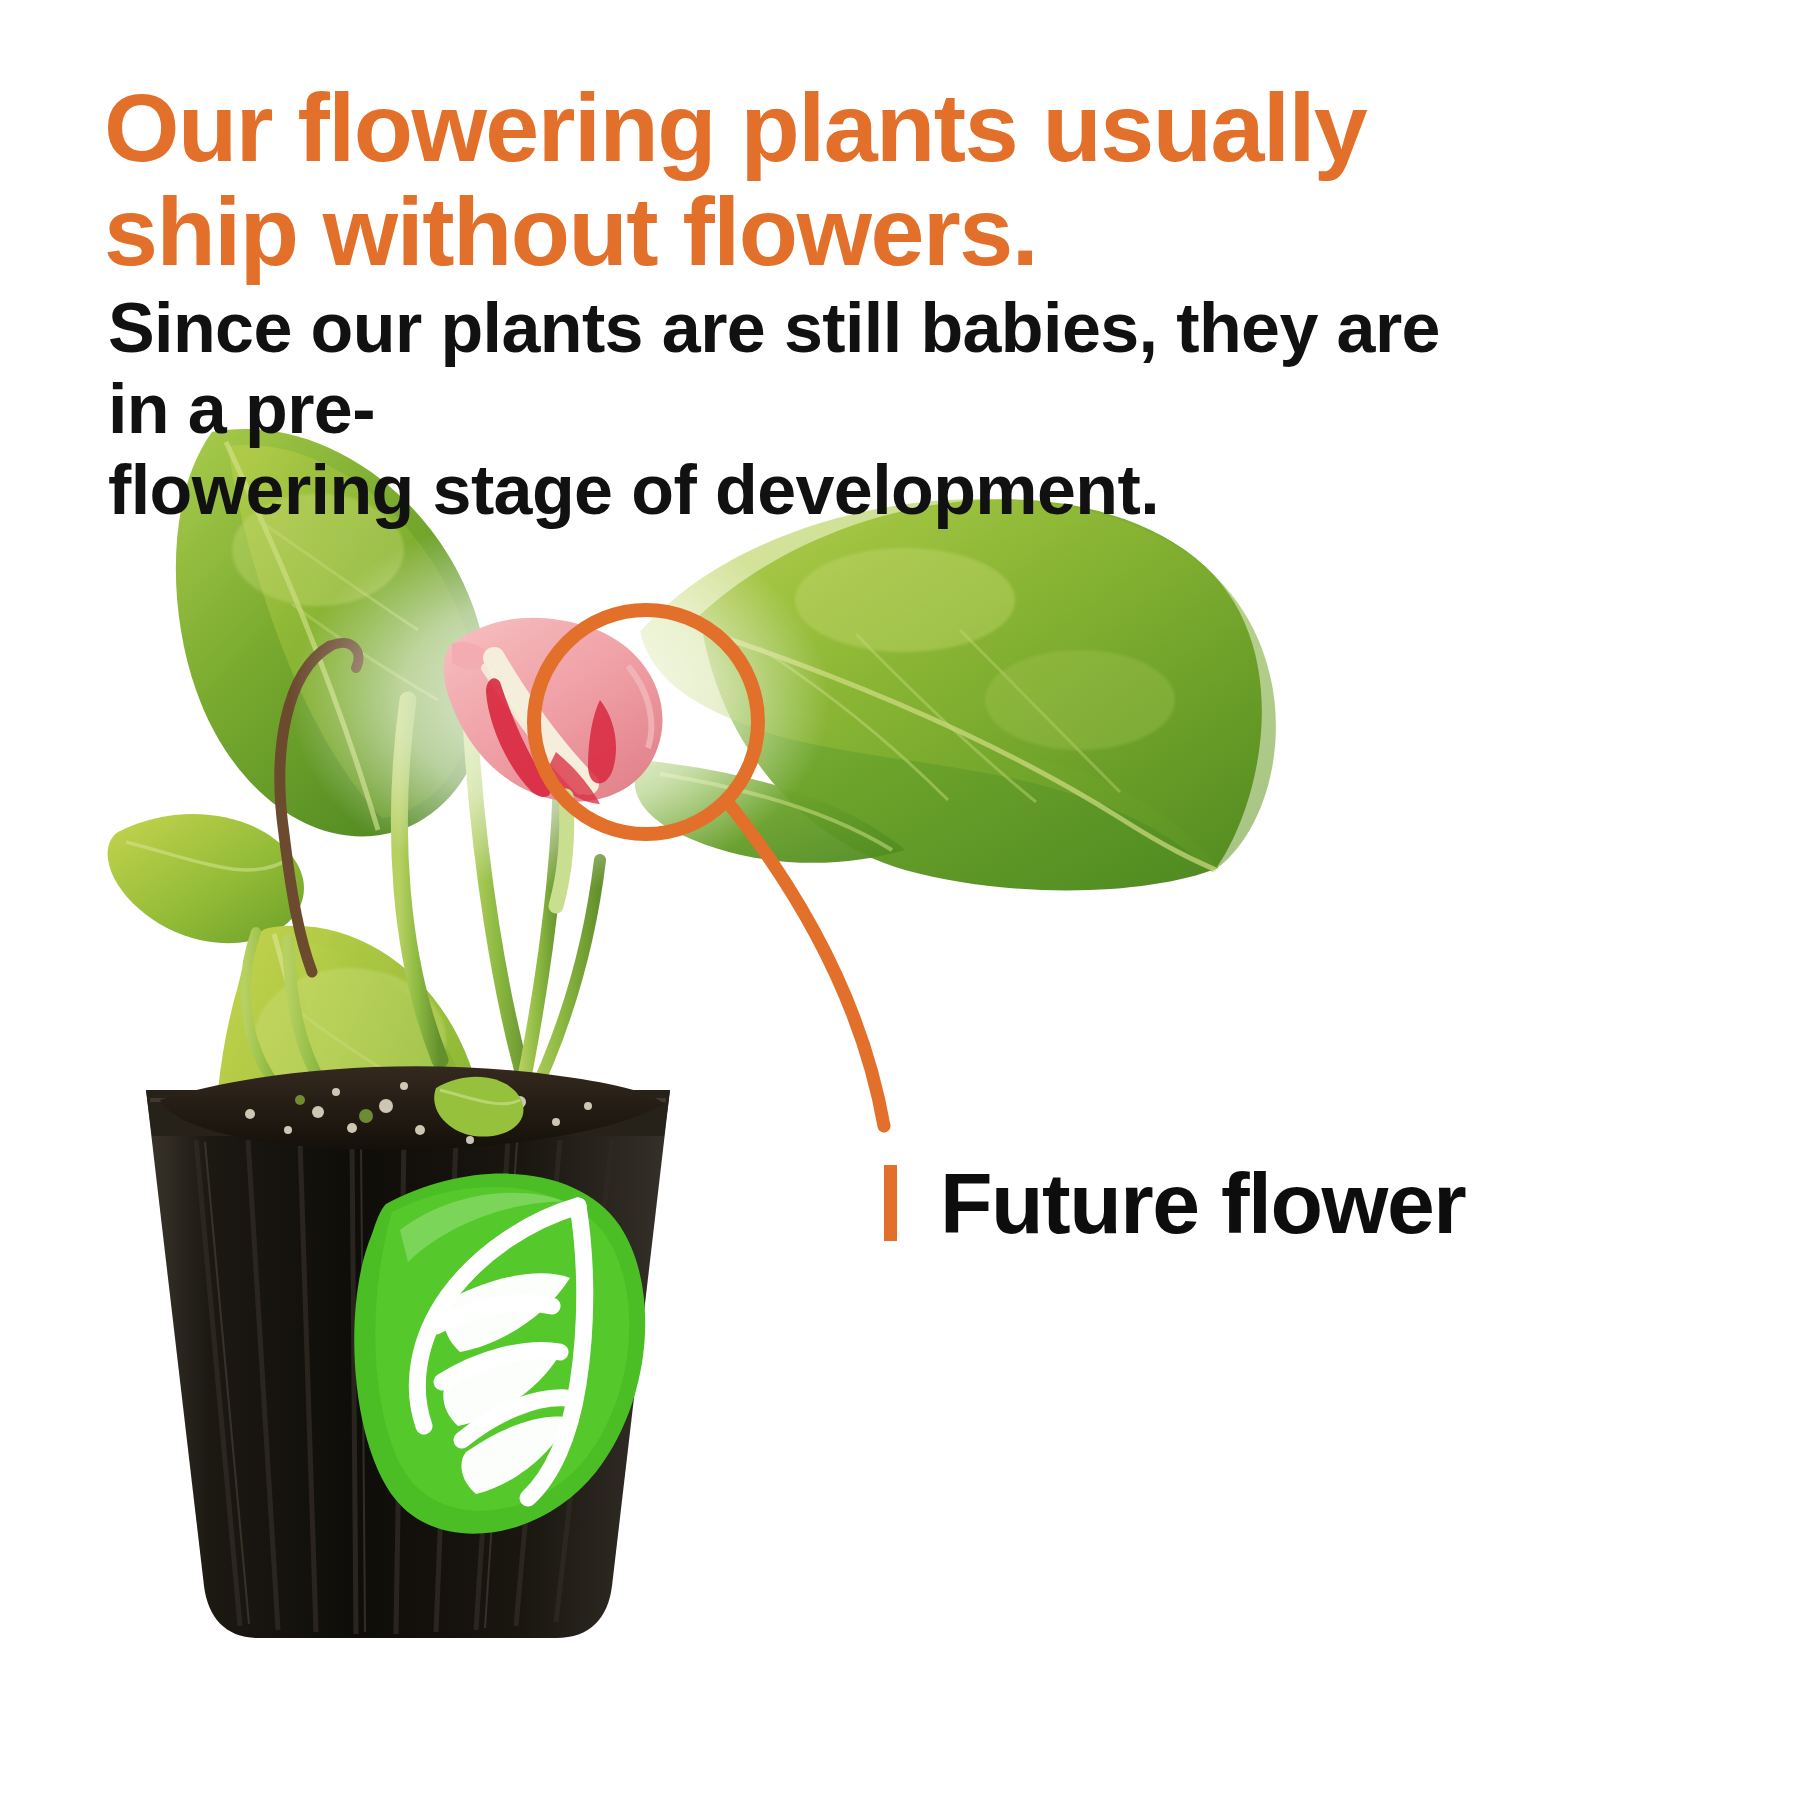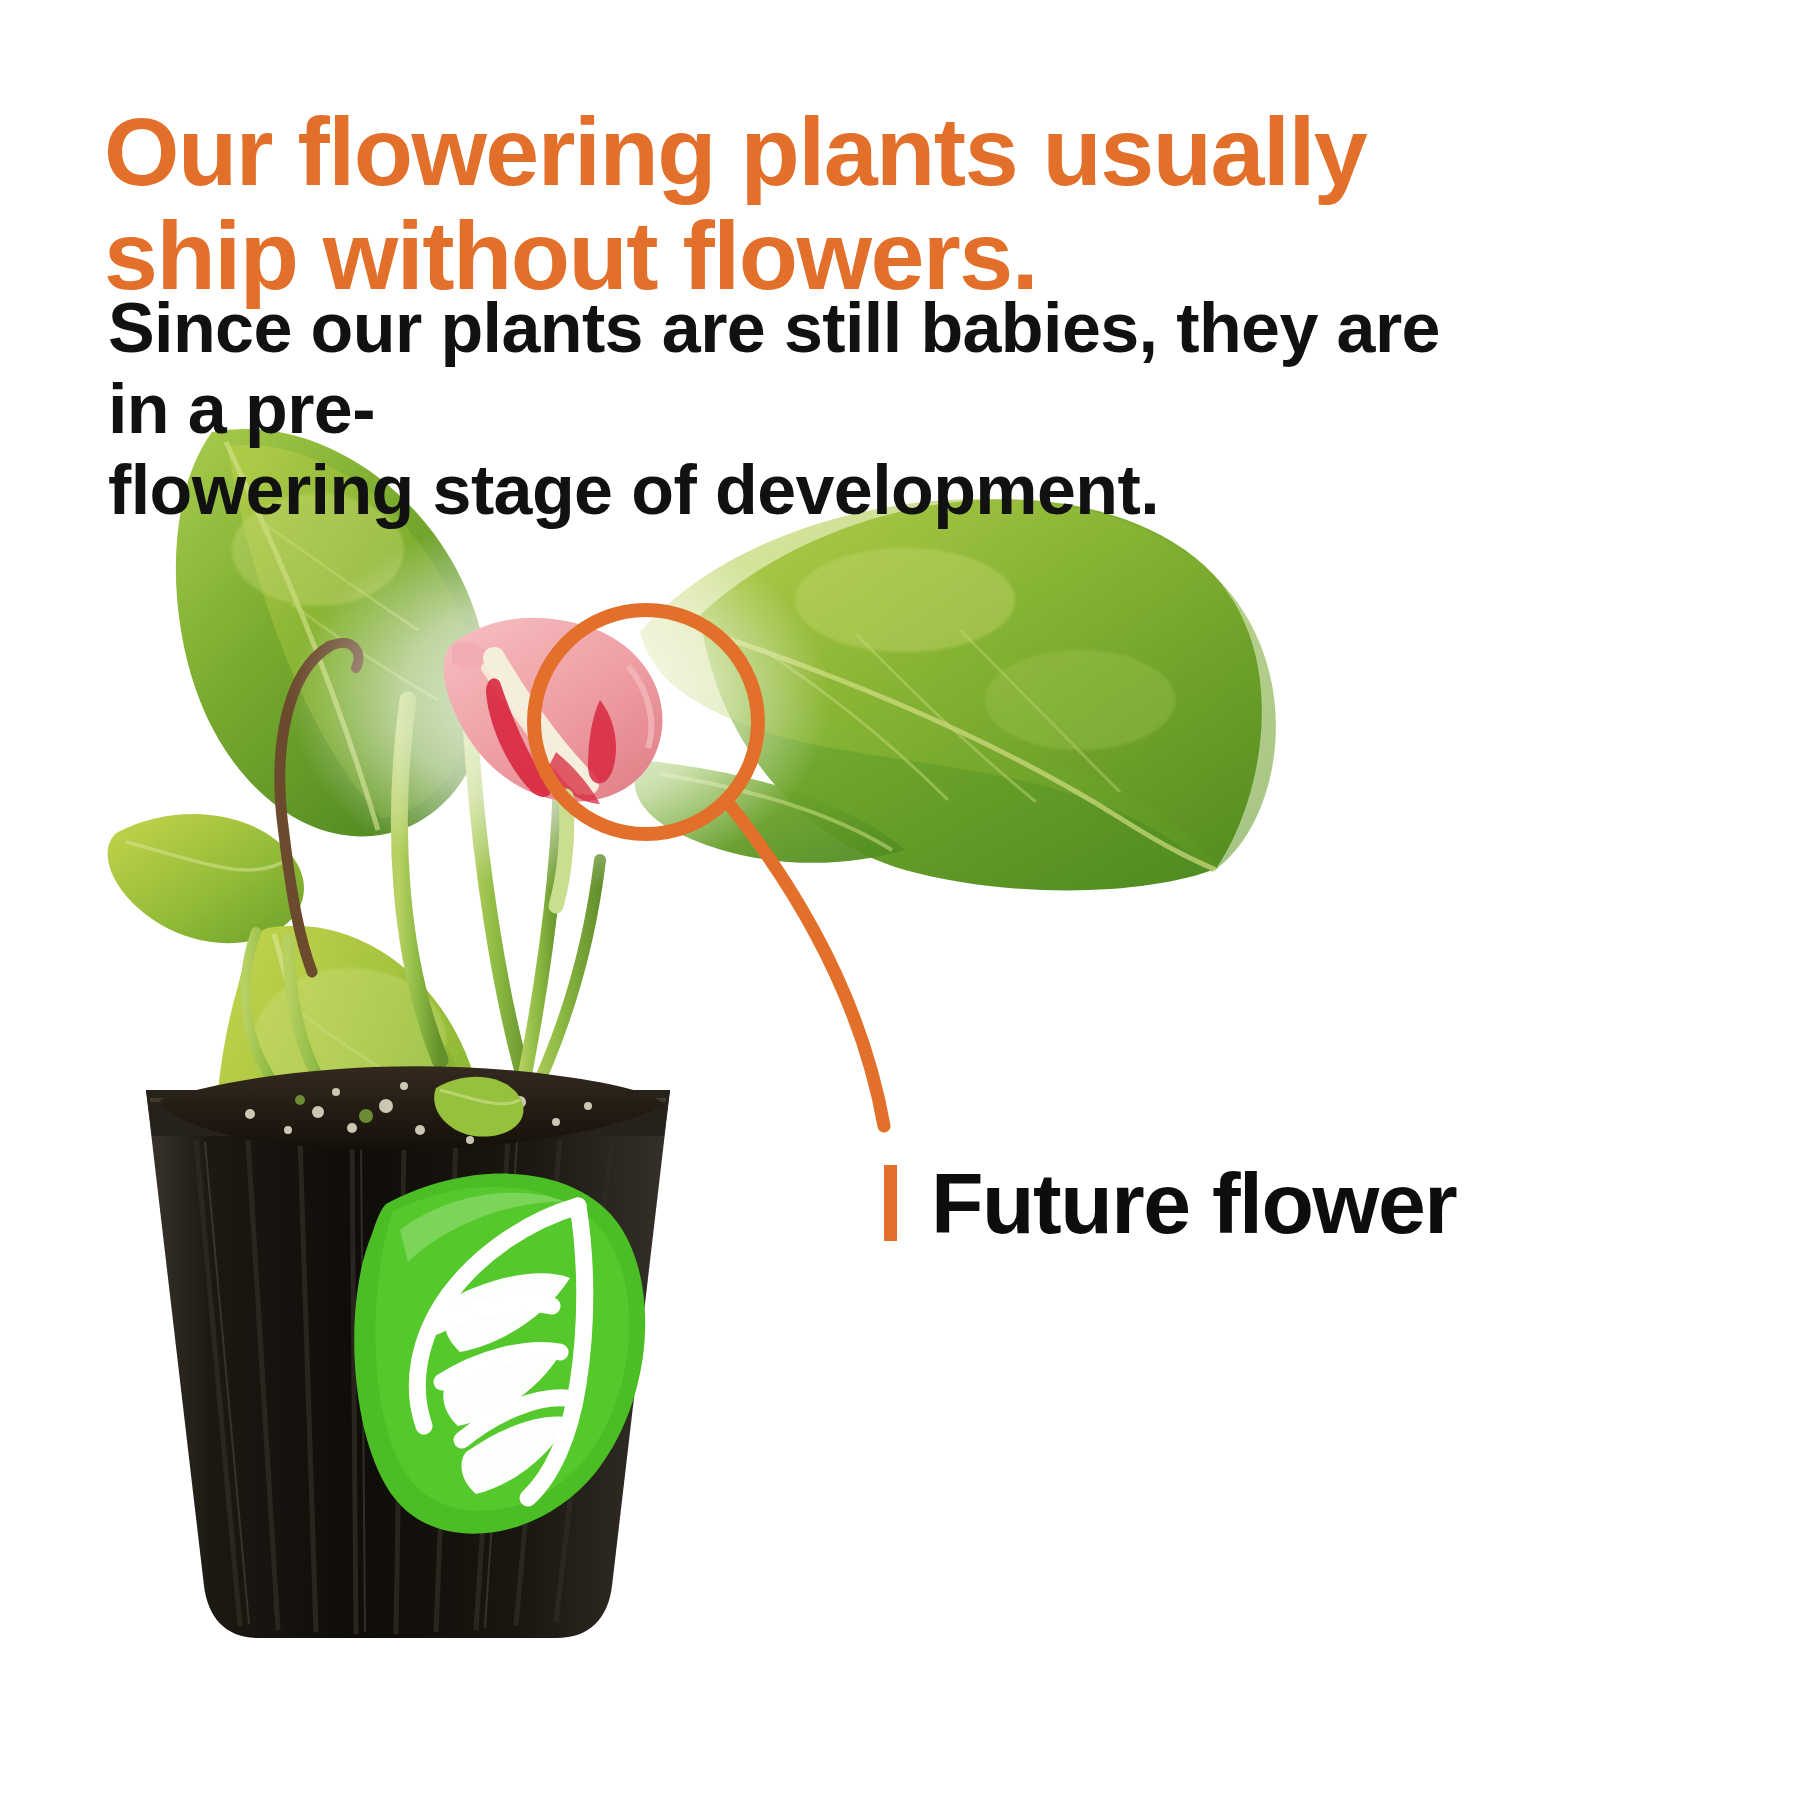--- a/index.html
+++ b/index.html
@@ -22,21 +22,20 @@
     left: 104px;
     top: 76px;
     width: 1640px;
     font-family: "Liberation Sans", sans-serif;
     font-weight: bold;
     font-size: 97px;
     line-height: 1.07;
     letter-spacing: -1.5px;
     color: #E2702A;
     white-space: pre-line;
-    margin-top: 24px;
   }
   .subhead {
     position: absolute;
     left: 108px;
     top: 288px;
     width: 1400px;
     font-family: "Liberation Sans", sans-serif;
     font-weight: bold;
     font-size: 70px;
     line-height: 1.16;
@@ -63,21 +62,21 @@
     pointer-events: none;
   }
   .annot svg { display:block; width:100%; height:100%; }
 
   .callout {
     position: absolute;
     left: 884px;
     top: 1160px;
     display: flex;
     align-items: center;
-    gap: 34px;
+    gap: 43px;
   }
   .callout-bar {
     width: 13px;
     height: 76px;
     background: #E2702A;
     flex: 0 0 auto;
   }
   .callout-label {
     font-family: "Liberation Sans", sans-serif;
     font-weight: bold;

